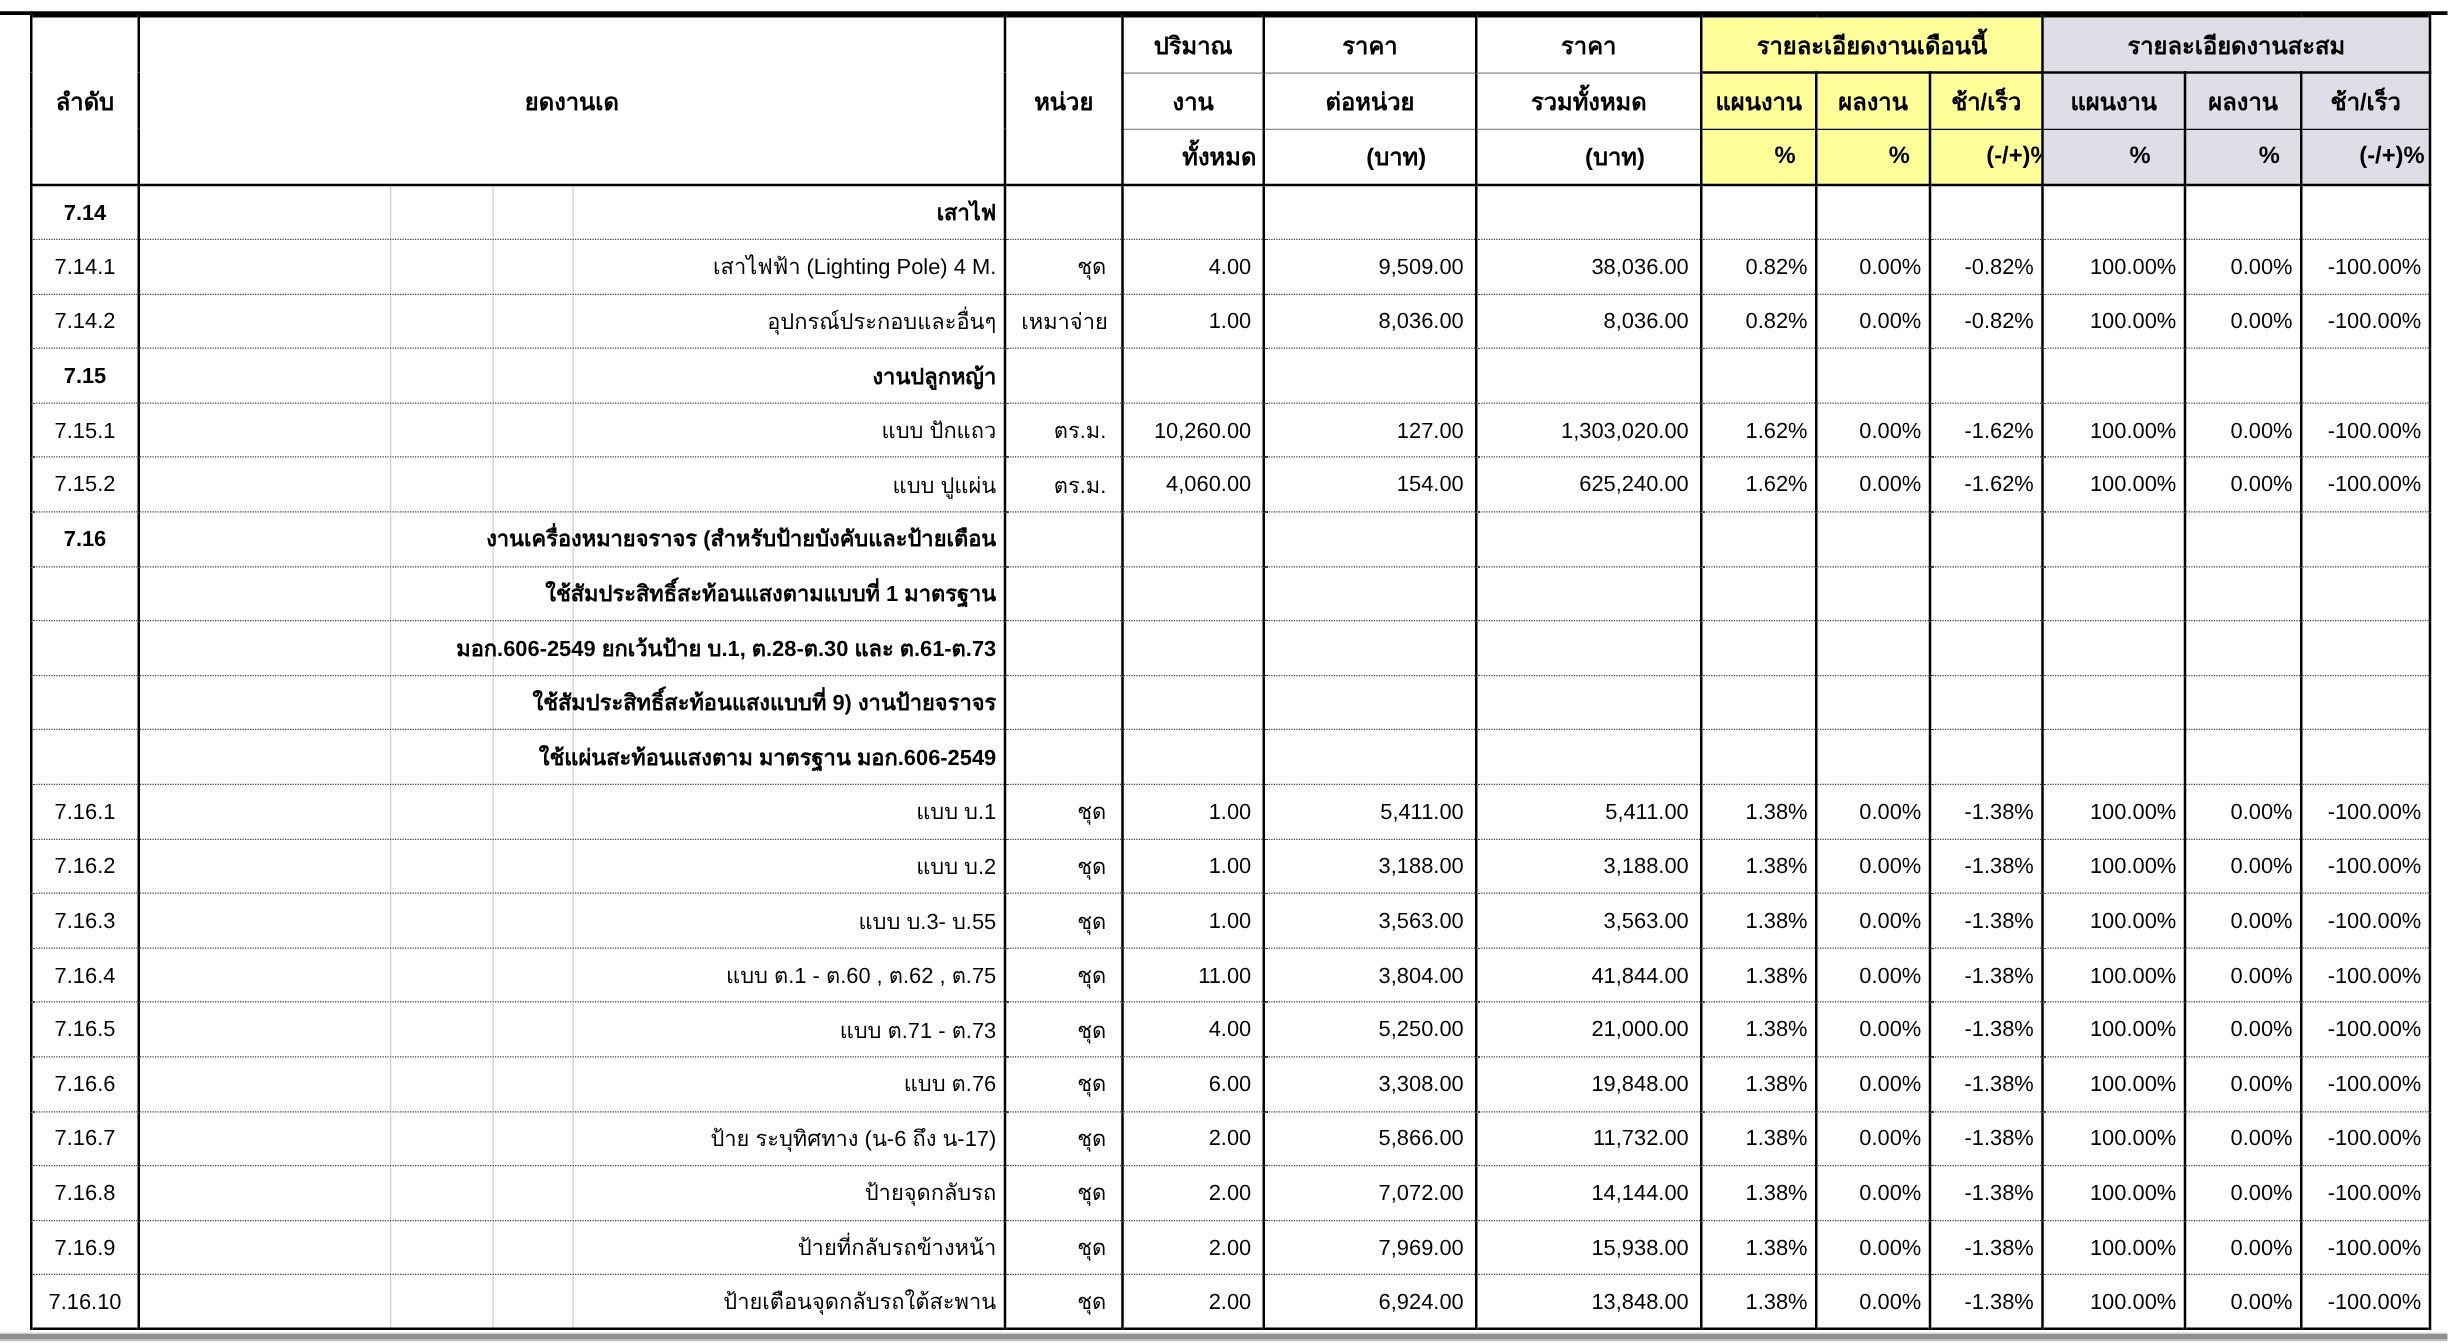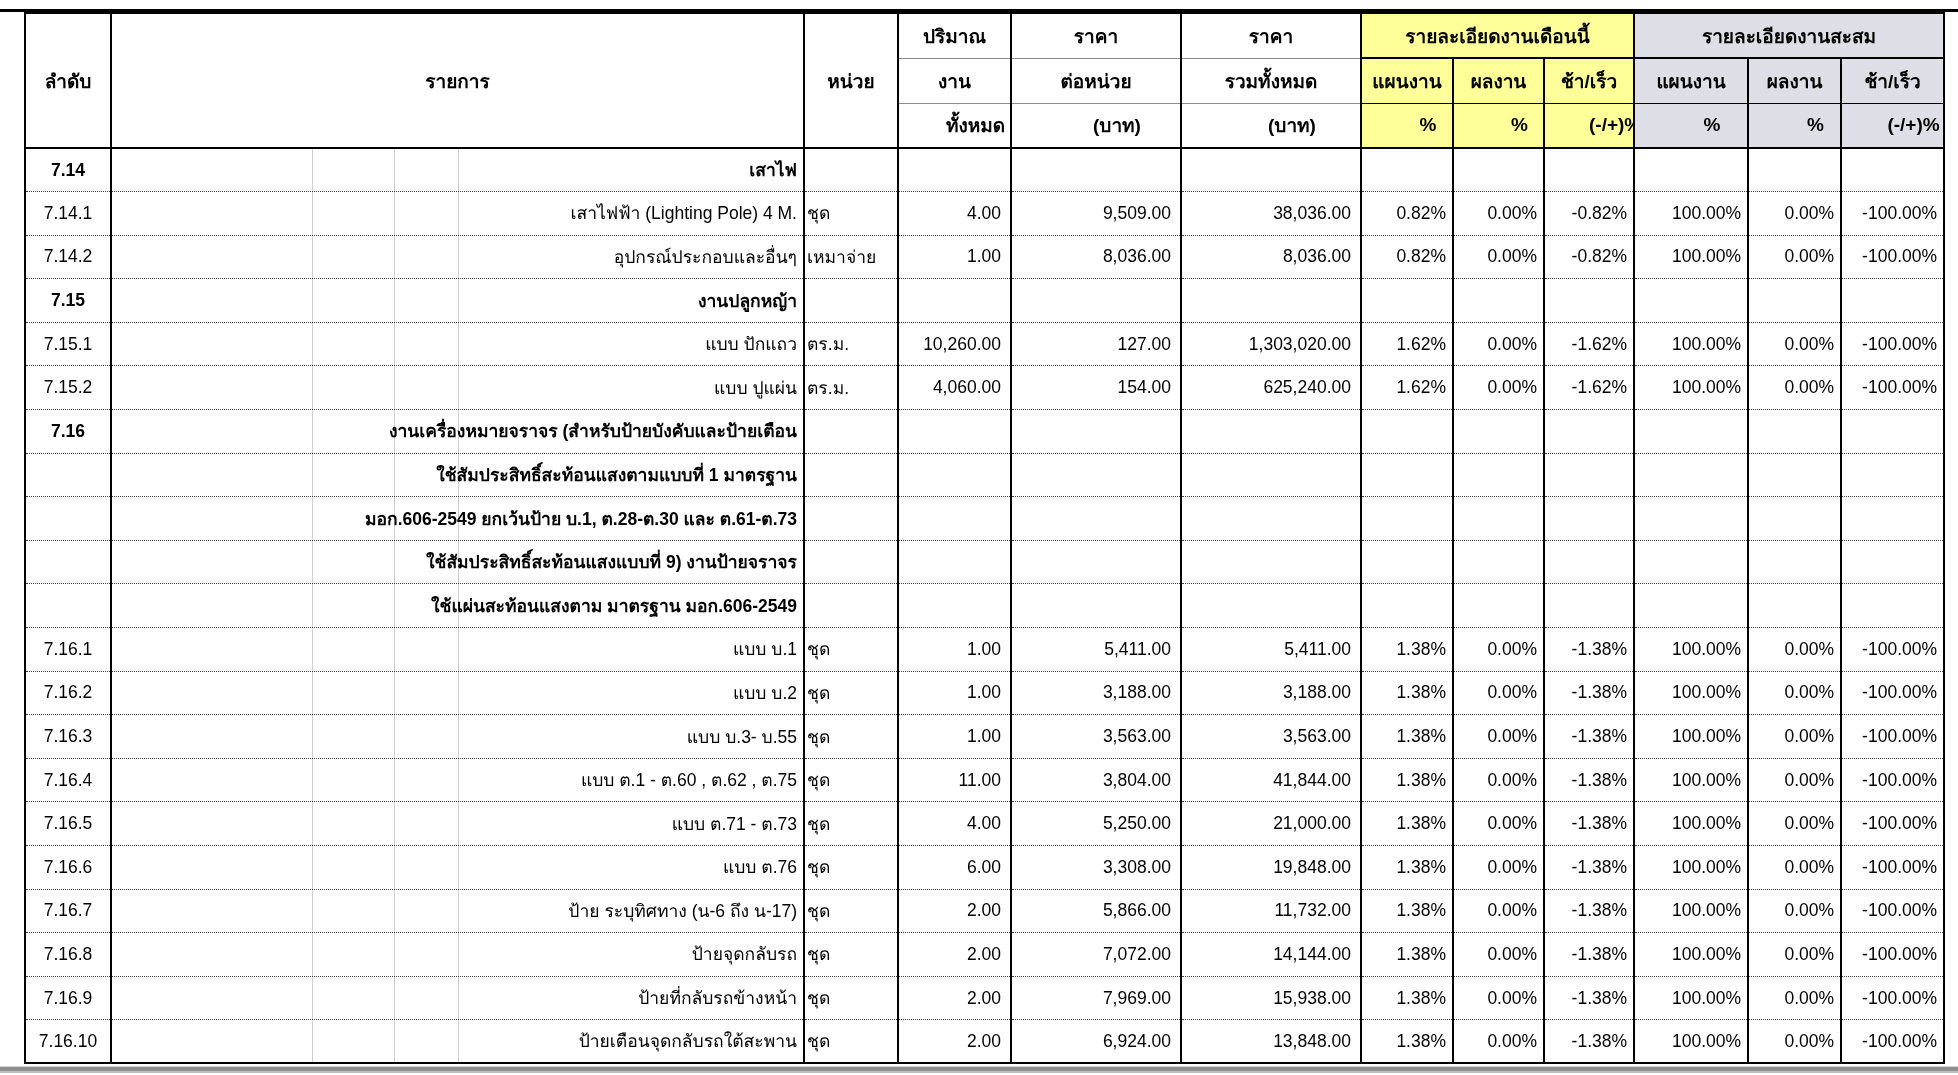--- a/index.html
+++ b/index.html
@@ -31,21 +31,21 @@
     border-top:1px dotted #404040;
   }
   td.no{text-align:center;padding:4px 2px;}
   td.item{
     text-align:right;padding-left:5px;
     background-image:linear-gradient(#cfcfcf,#cfcfcf),linear-gradient(#cfcfcf,#cfcfcf),linear-gradient(#cfcfcf,#cfcfcf);
     background-size:1px 100%,1px 100%,1px 100%;
     background-position:200px 0,282px 0,346px 0;
     background-repeat:no-repeat;
   }
-  td.unit{text-align:left;padding:0 2px;margin-left:41px;}
+  td.unit{text-align:right;padding:0 12px;margin-left:41px;}
   td.num{text-align:right;padding-right:9px;}
   td.pct{text-align:right;padding-right:6px;}
   .bold{font-weight:bold;}
   .bottom-bar{
     position:absolute;top:1066px;left:0;width:1958px;height:7px;
     background:linear-gradient(to bottom,#d2d2d2 0 1px,#8e8e8e 1px 5px,#bdbdbd 5px 7px);
   }
 </style>
 </head>
 <body>
@@ -63,21 +63,21 @@
     <col style="width:92px">
       <col style="width:91px">
       <col style="width:90px">
     <col style="width:114px">
       <col style="width:93px">
       <col style="width:103px">
   </colgroup>
   <thead>
     <tr class="r1">
       <th rowspan="3">ลำดับ</th>
-      <th rowspan="3">รายการ</th>
+      <th rowspan="3">ยดงานเด</th>
       <th rowspan="3">หน่วย</th>
       <th class="sub">ปริมาณ</th>
       <th class="sub">ราคา</th>
       <th class="sub">ราคา</th>
       <th colspan="3" class="hdr-month group">รายละเอียดงานเดือนนี้</th>
       <th colspan="3" class="hdr-cum group">รายละเอียดงานสะสม</th>
     </tr>
     <tr class="r2">
       <th class="sub">งาน</th>
       <th class="sub">ต่อหน่วย</th>

